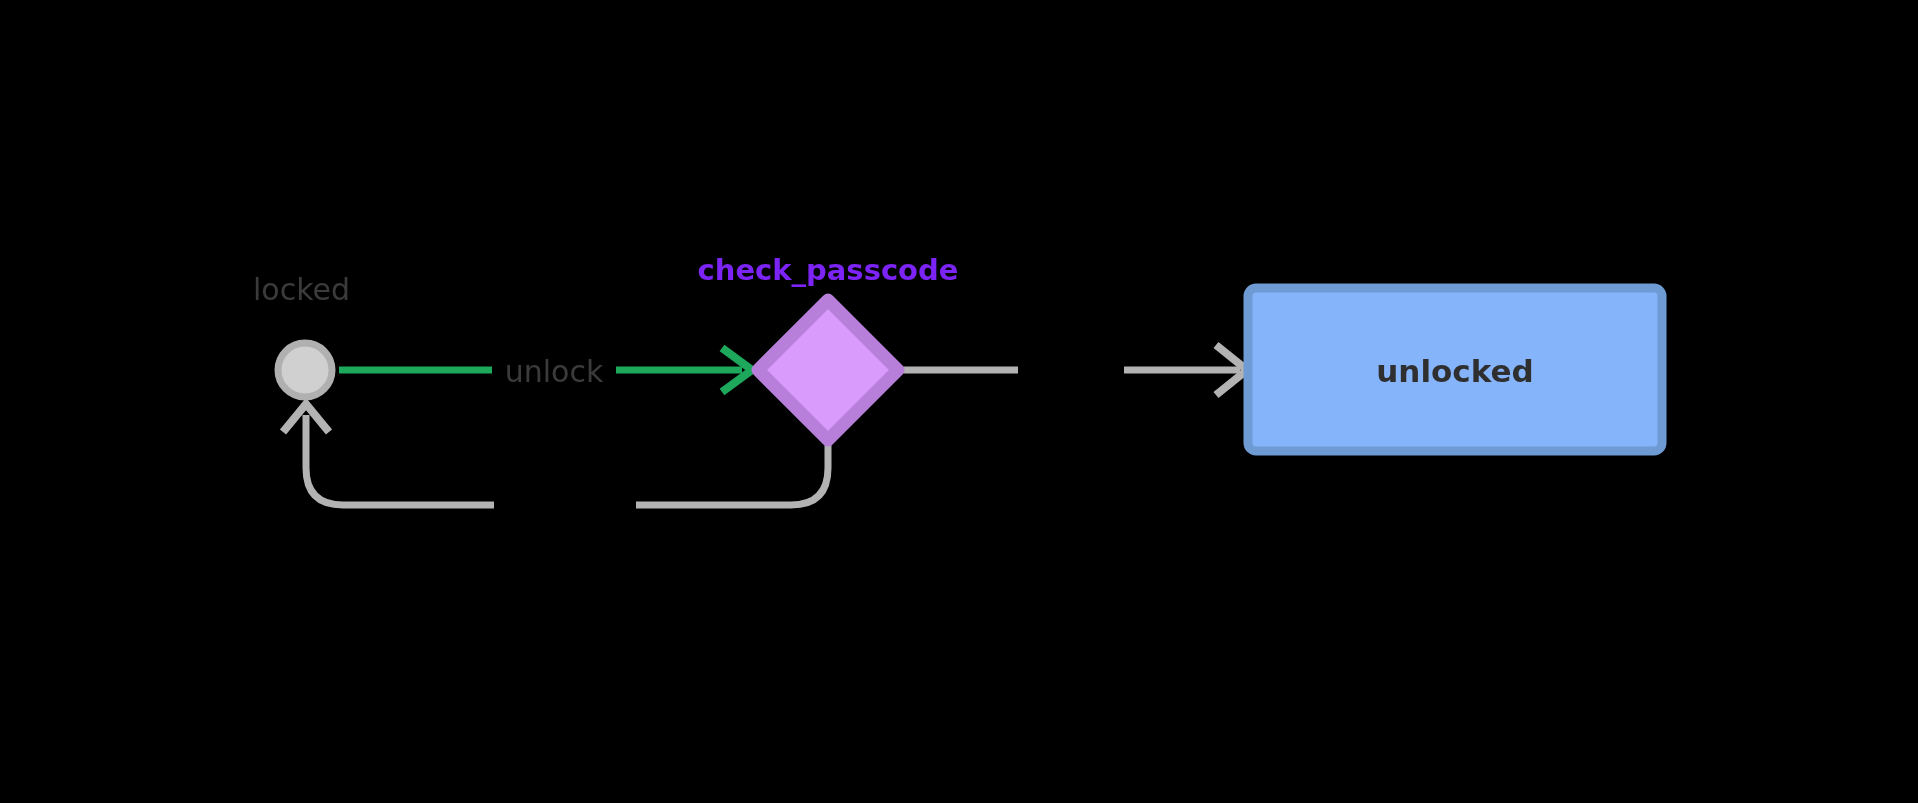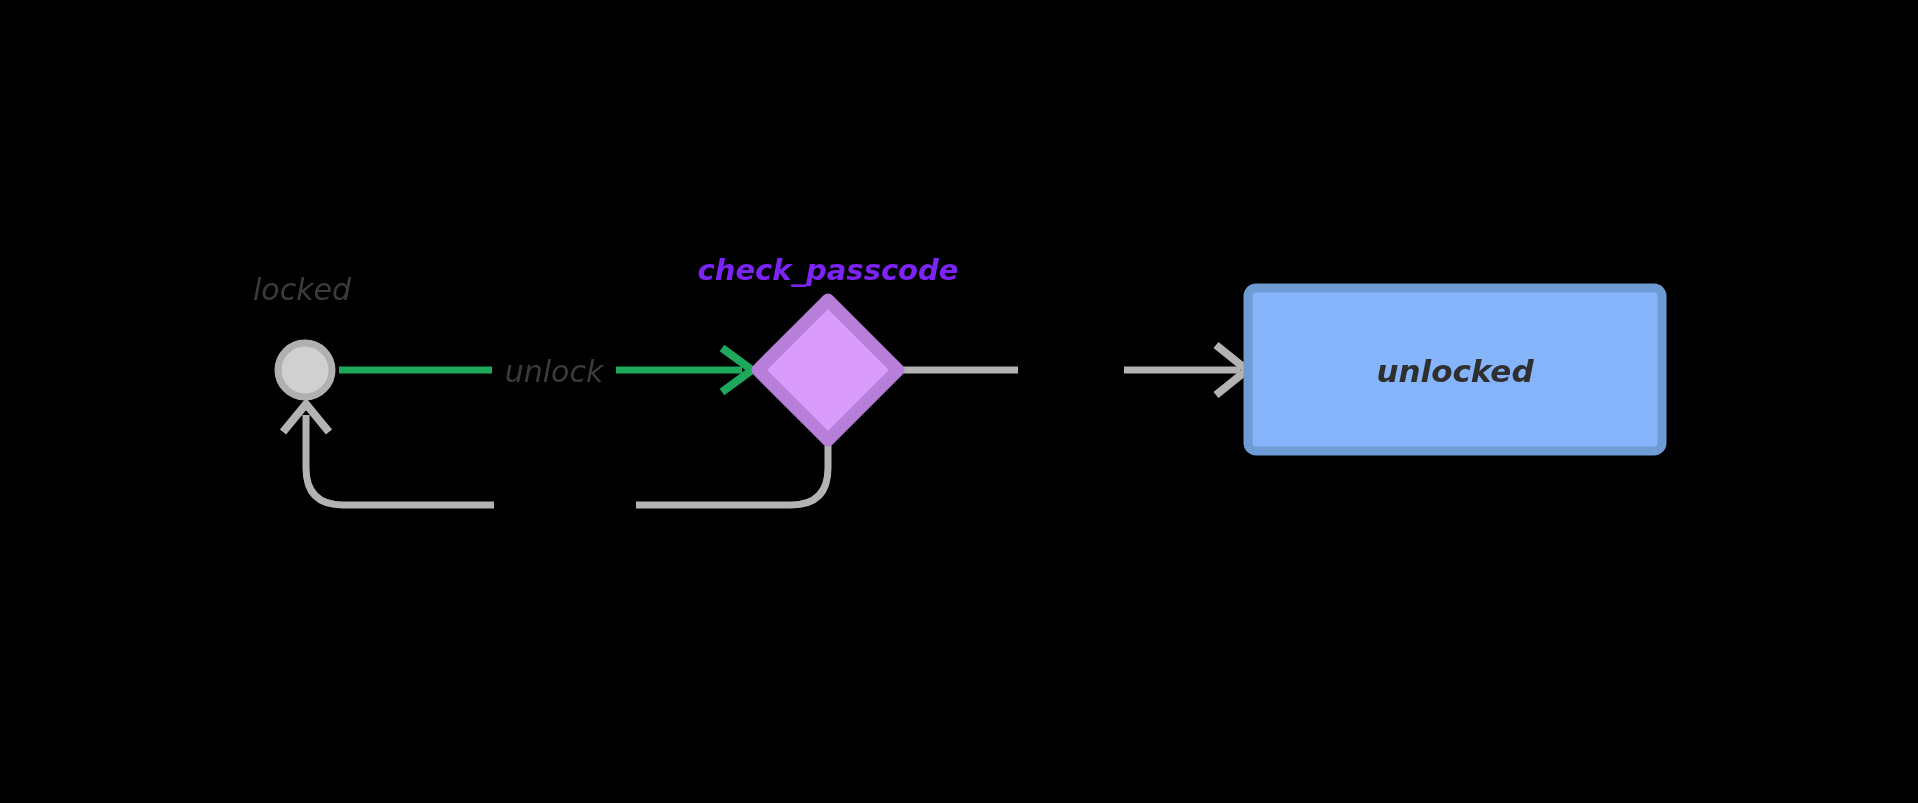--- a/index.html
+++ b/index.html
@@ -12,21 +12,20 @@
     overflow: hidden;
   }
   body {
     font-family: "DejaVu Sans", sans-serif;
   }
   #diagram-root {
     position: relative;
     width: 1918px;
     height: 803px;
     background: #000000;
-    font-style: italic;
   }
   svg#fsm-svg {
     position: absolute;
     top: 0;
     left: 0;
     width: 1918px;
     height: 803px;
     display: block;
   }
   .node-label-state {

